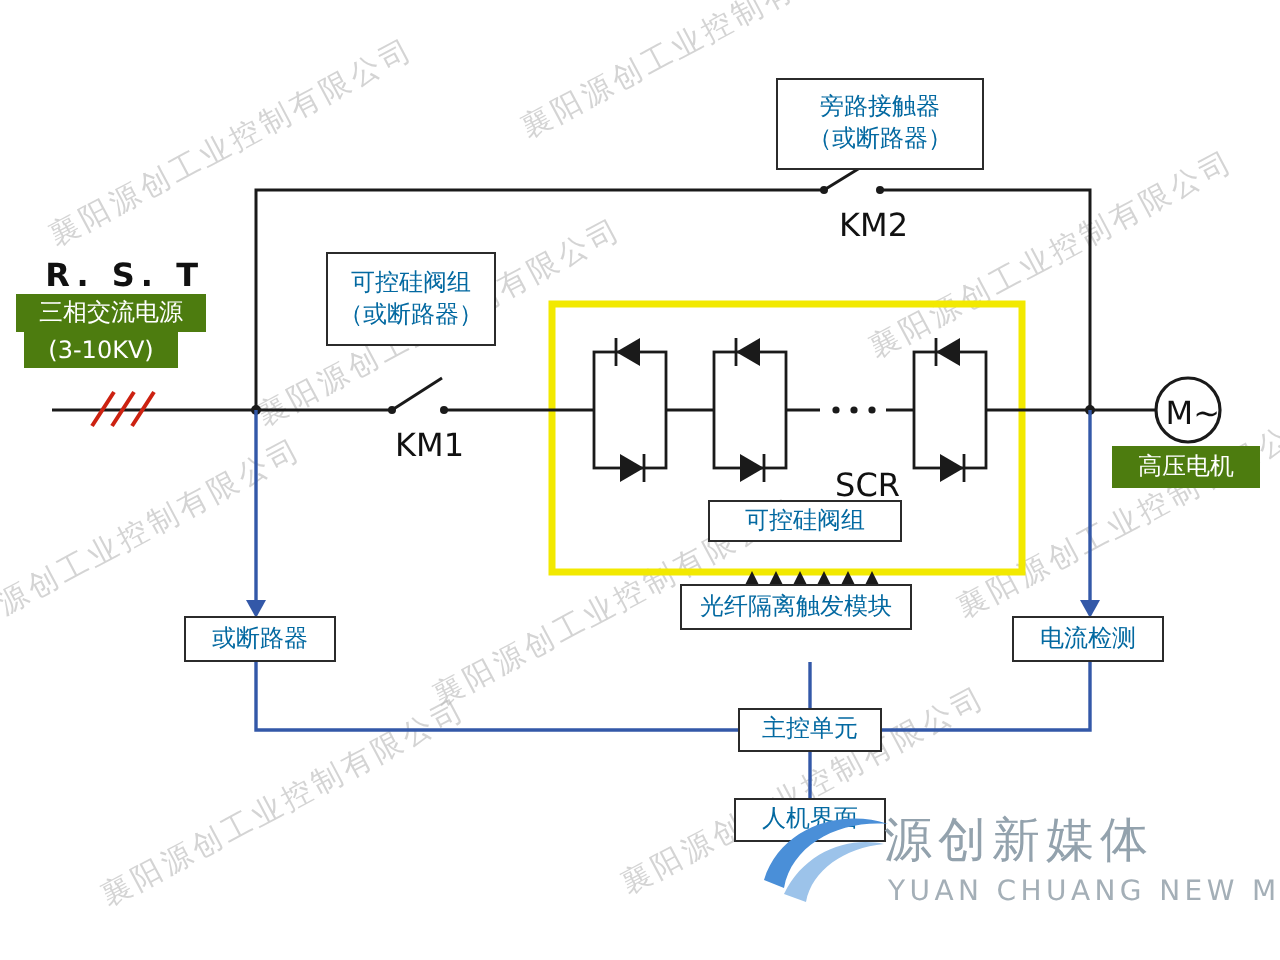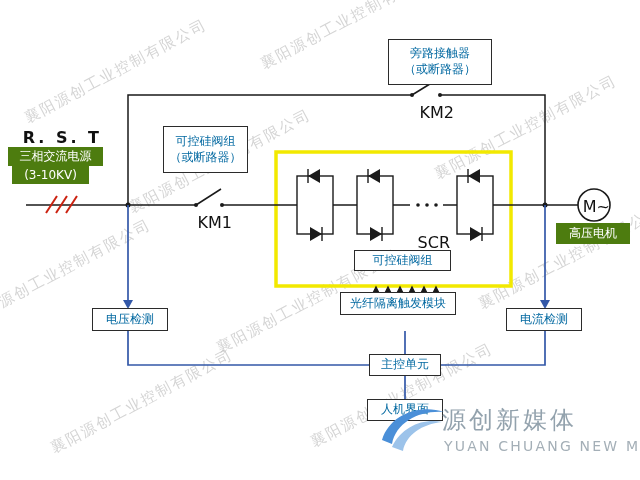--- a/index.html
+++ b/index.html
@@ -150,21 +150,21 @@
 
   <div class="txt" style="left:355px;top:233px;width:95px">SCR</div>
   <div class="box" style="left:354px;top:250px;width:97px;height:21px">
     <span>可控硅阀组</span>
   </div>
 
   <div class="txt" style="left:578px;top:197px;width:32px">M~</div>
   <div class="blk" style="left:556px;top:223px;width:74px;height:21px">高压电机</div>
 
   <div class="box" style="left:92px;top:308px;width:76px;height:23px">
-    <span>电压检测</span>
+    <span>或断路器</span>
   </div>
   <div class="box" style="left:340px;top:292px;width:116px;height:23px">
     <span>光纤隔离触发模块</span>
   </div>
   <div class="box" style="left:506px;top:308px;width:76px;height:23px">
     <span>电流检测</span>
   </div>
 
   <div class="box" style="left:369px;top:354px;width:72px;height:22px">
     <span>主控单元</span>

